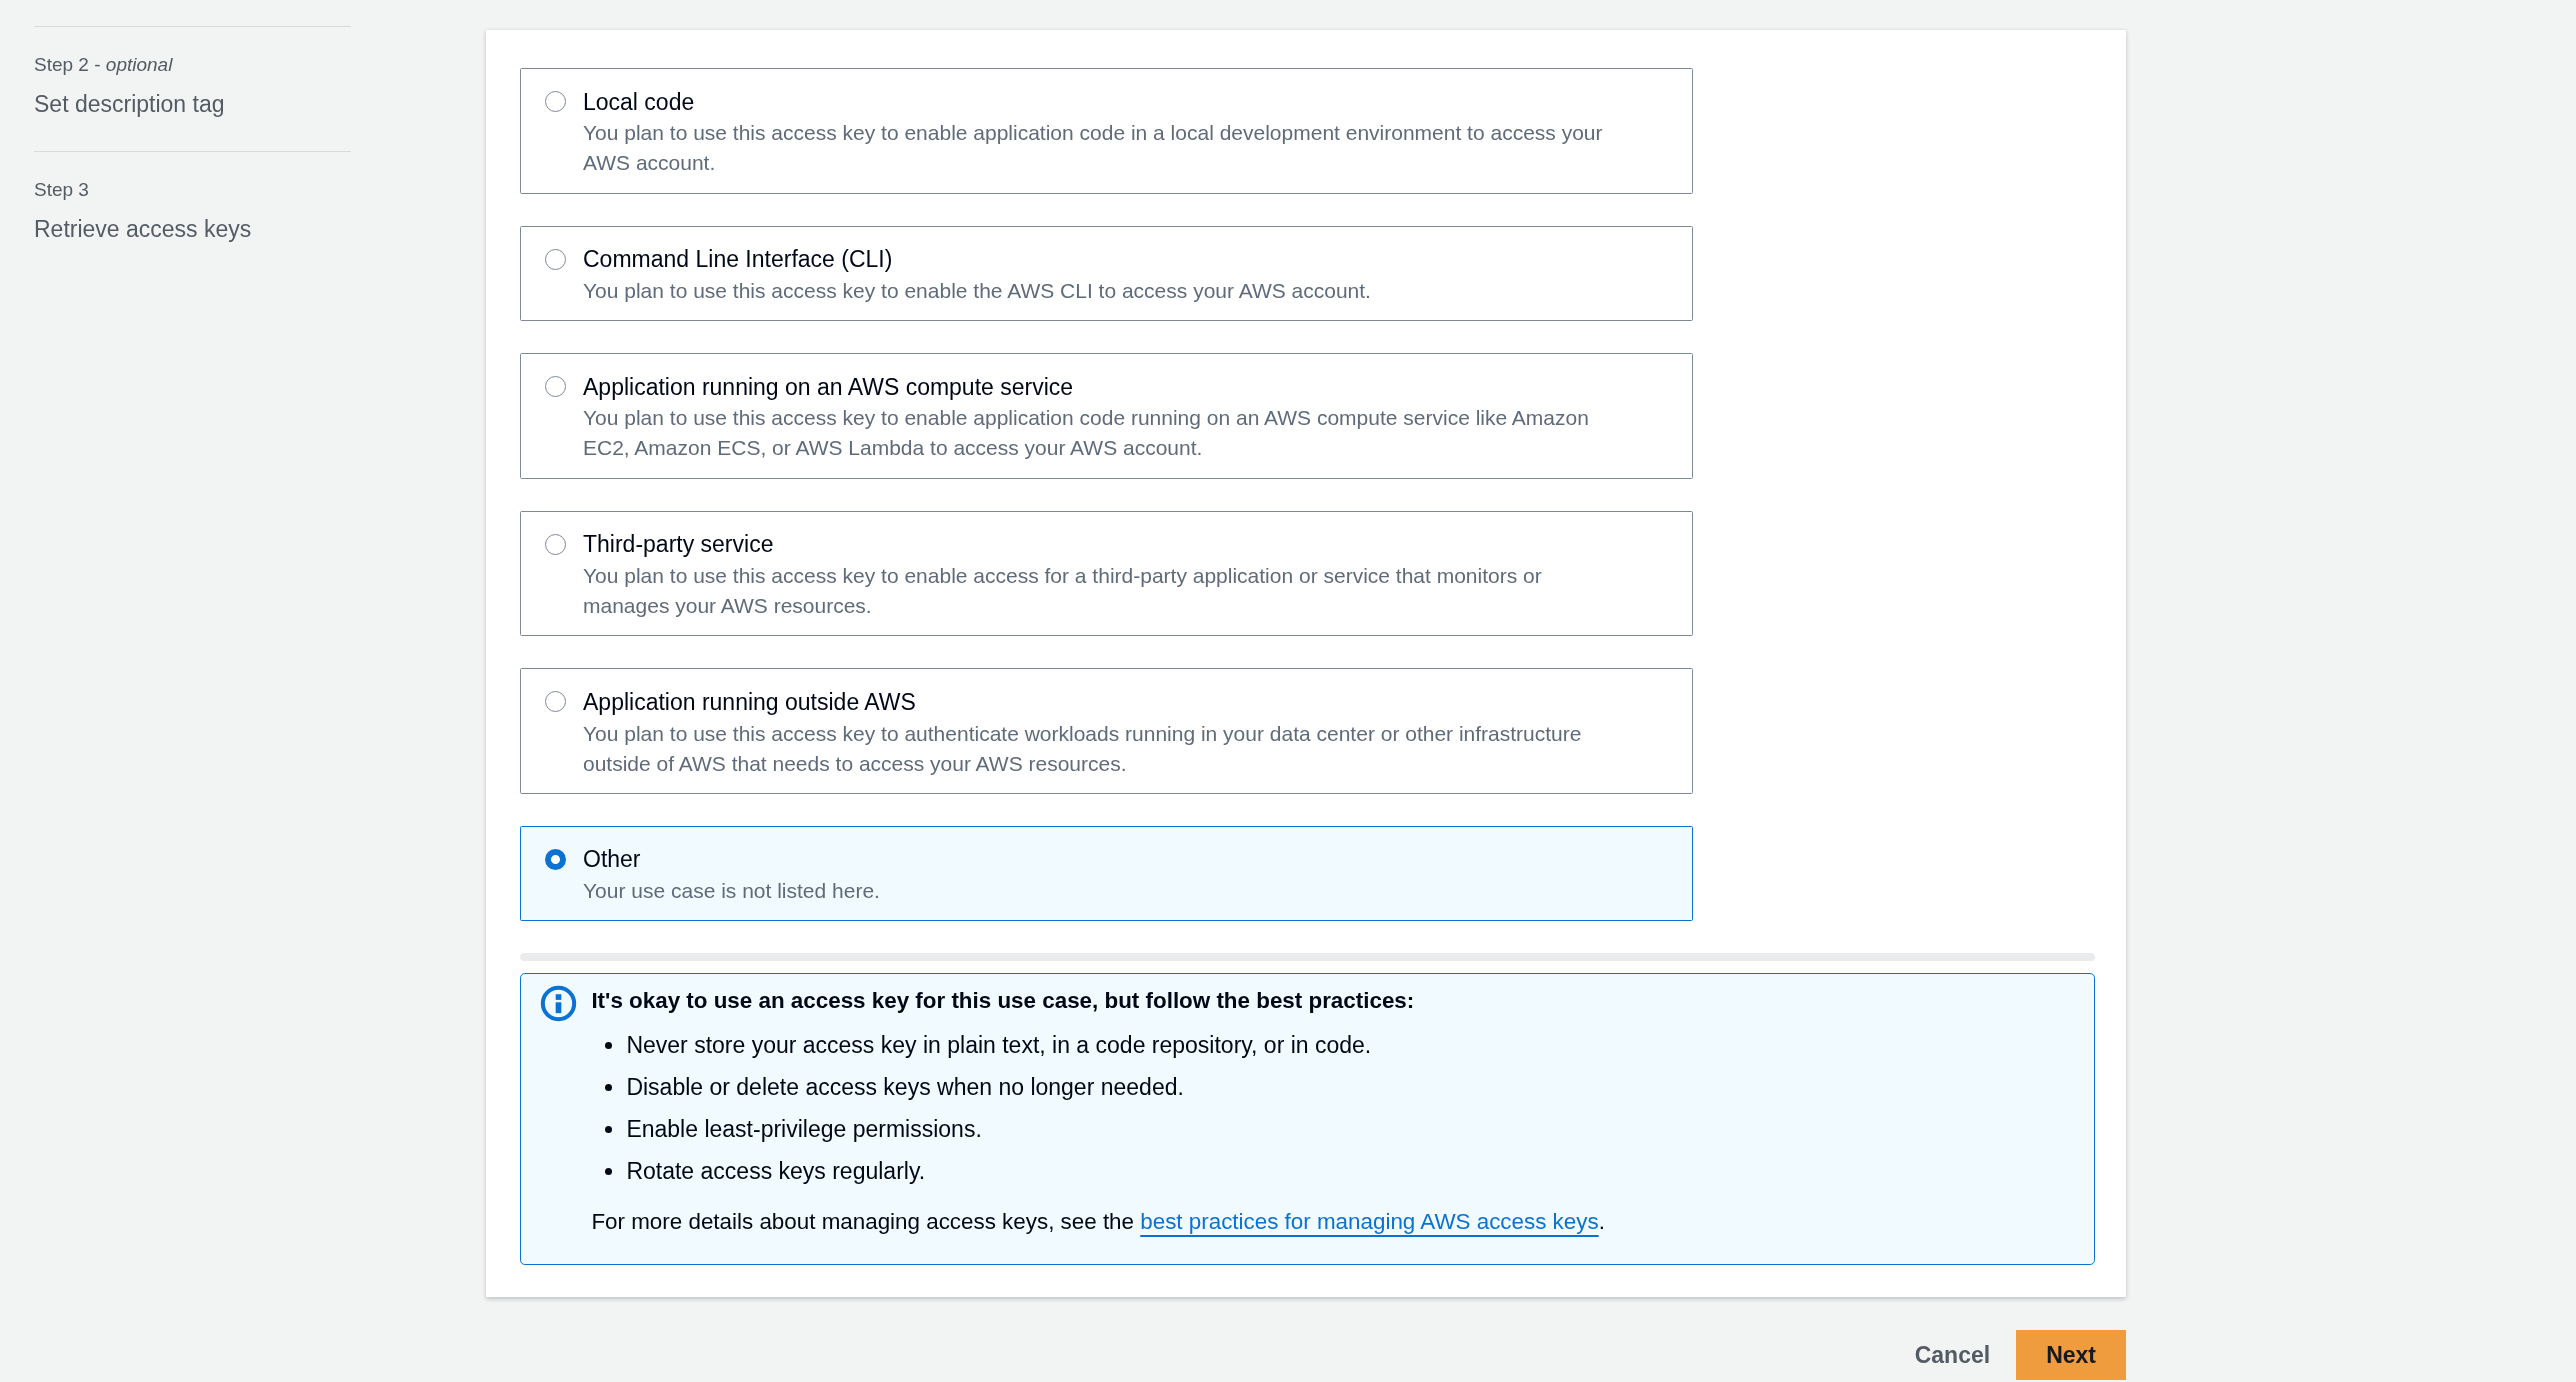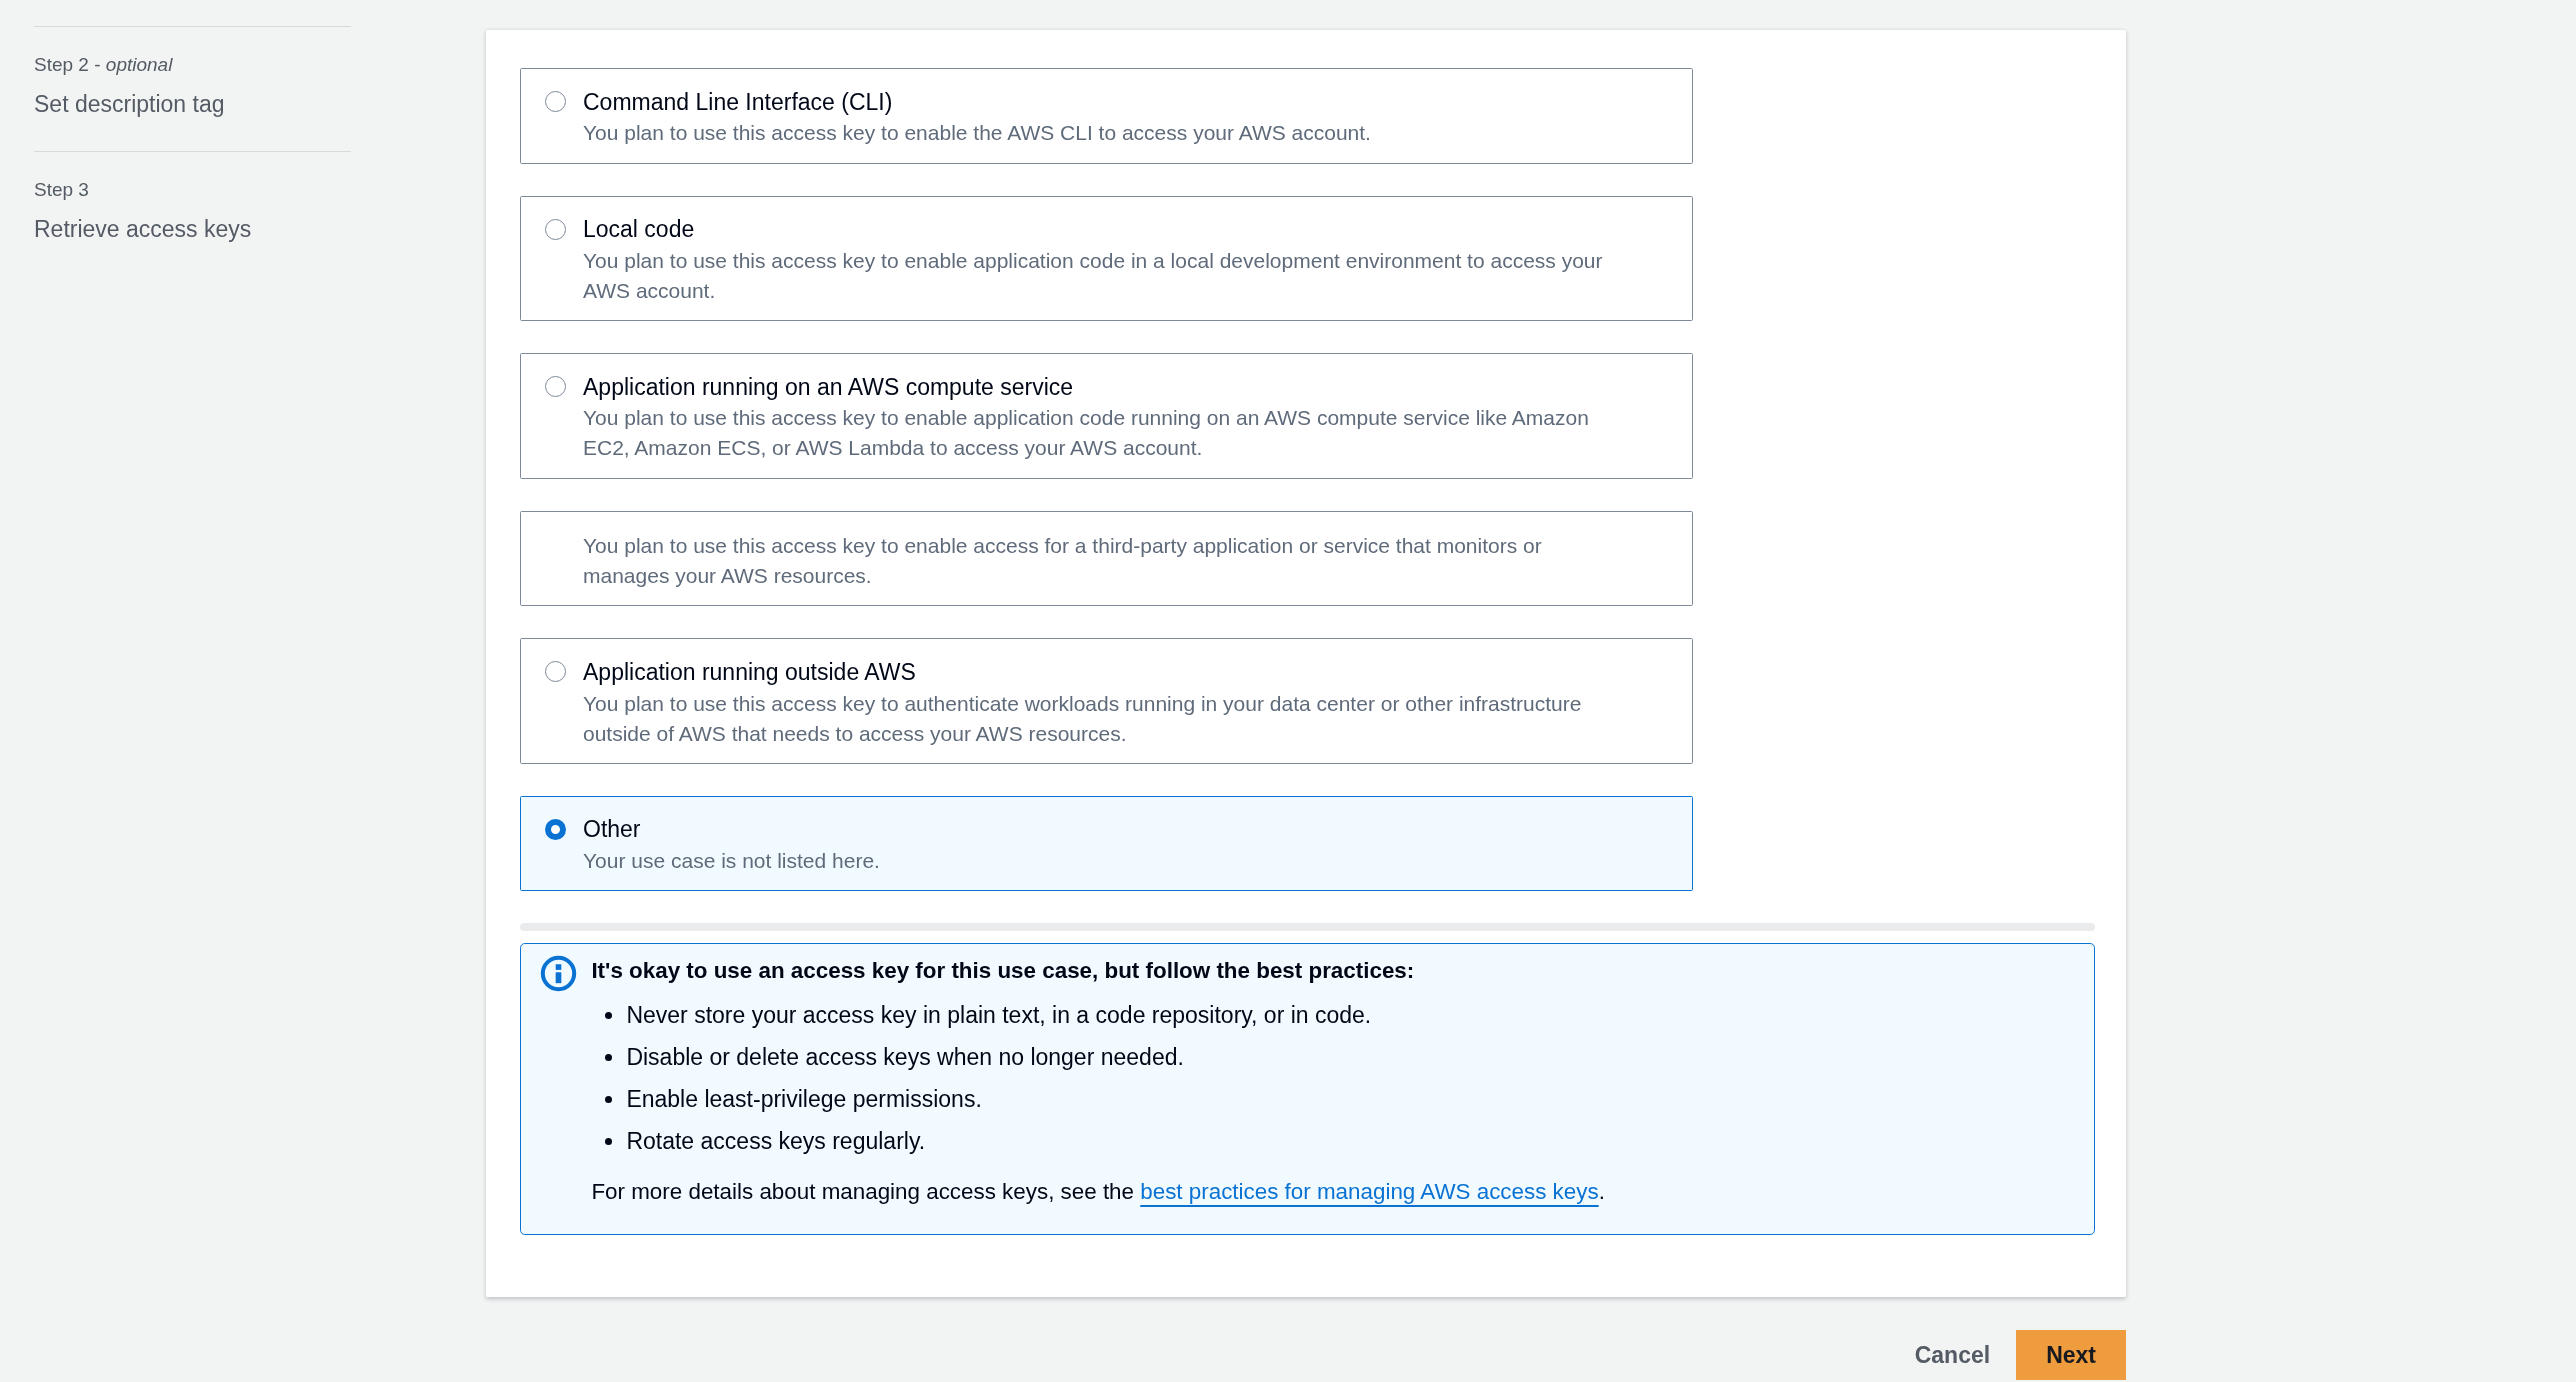--- a/index.html
+++ b/index.html
@@ -205,42 +205,46 @@
   </div>
 </nav>
 
 <section class="panel">
 
   <div class="tiles">
 
     <div class="tile">
       <div class="tile-head">
         <span class="radio"></span>
+        <span class="tile-label">Local code</span>
+      </div>
+      <div class="tile-desc">You plan to use this access key to enable application code in a local development environment to access your AWS account.</div>
+    </div>
+
+    <div class="tile">
+      <div class="tile-head">
+        <span class="radio"></span>
         <span class="tile-label">Command Line Interface (CLI)</span>
       </div>
       <div class="tile-desc">You plan to use this access key to enable the AWS CLI to access your AWS account.</div>
     </div>
 
     <div class="tile">
       <div class="tile-head">
         <span class="radio"></span>
-        <span class="tile-label">Local code</span>
-      </div>
-      <div class="tile-desc">You plan to use this access key to enable application code in a local development environment to access your AWS account.</div>
-    </div>
-
-    <div class="tile">
-      <div class="tile-head">
-        <span class="radio"></span>
         <span class="tile-label">Application running on an AWS compute service</span>
       </div>
       <div class="tile-desc">You plan to use this access key to enable application code running on an AWS compute service like Amazon EC2, Amazon ECS, or AWS Lambda to access your AWS account.</div>
     </div>
 
     <div class="tile">
+      <div class="tile-head">
+        <span class="radio"></span>
+        <span class="tile-label">Third-party service</span>
+      </div>
       <div class="tile-desc">You plan to use this access key to enable access for a third-party application or service that monitors or manages your AWS resources.</div>
     </div>
 
     <div class="tile">
       <div class="tile-head">
         <span class="radio"></span>
         <span class="tile-label">Application running outside AWS</span>
       </div>
       <div class="tile-desc">You plan to use this access key to authenticate workloads running in your data center or other infrastructure outside of AWS that needs to access your AWS resources.</div>
     </div>

